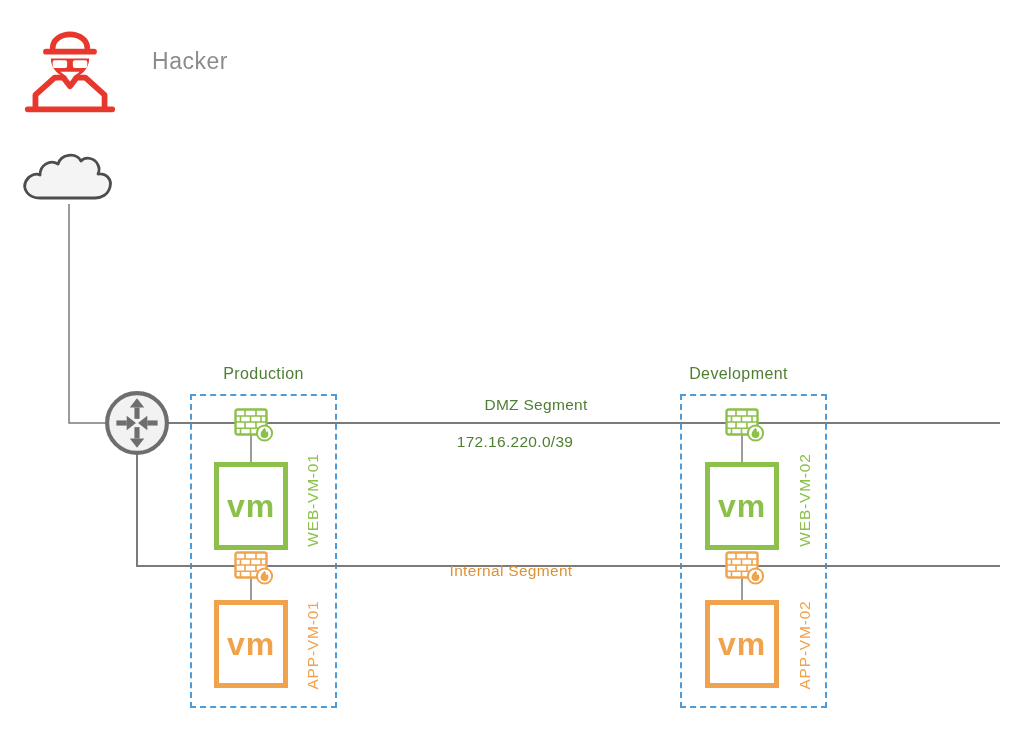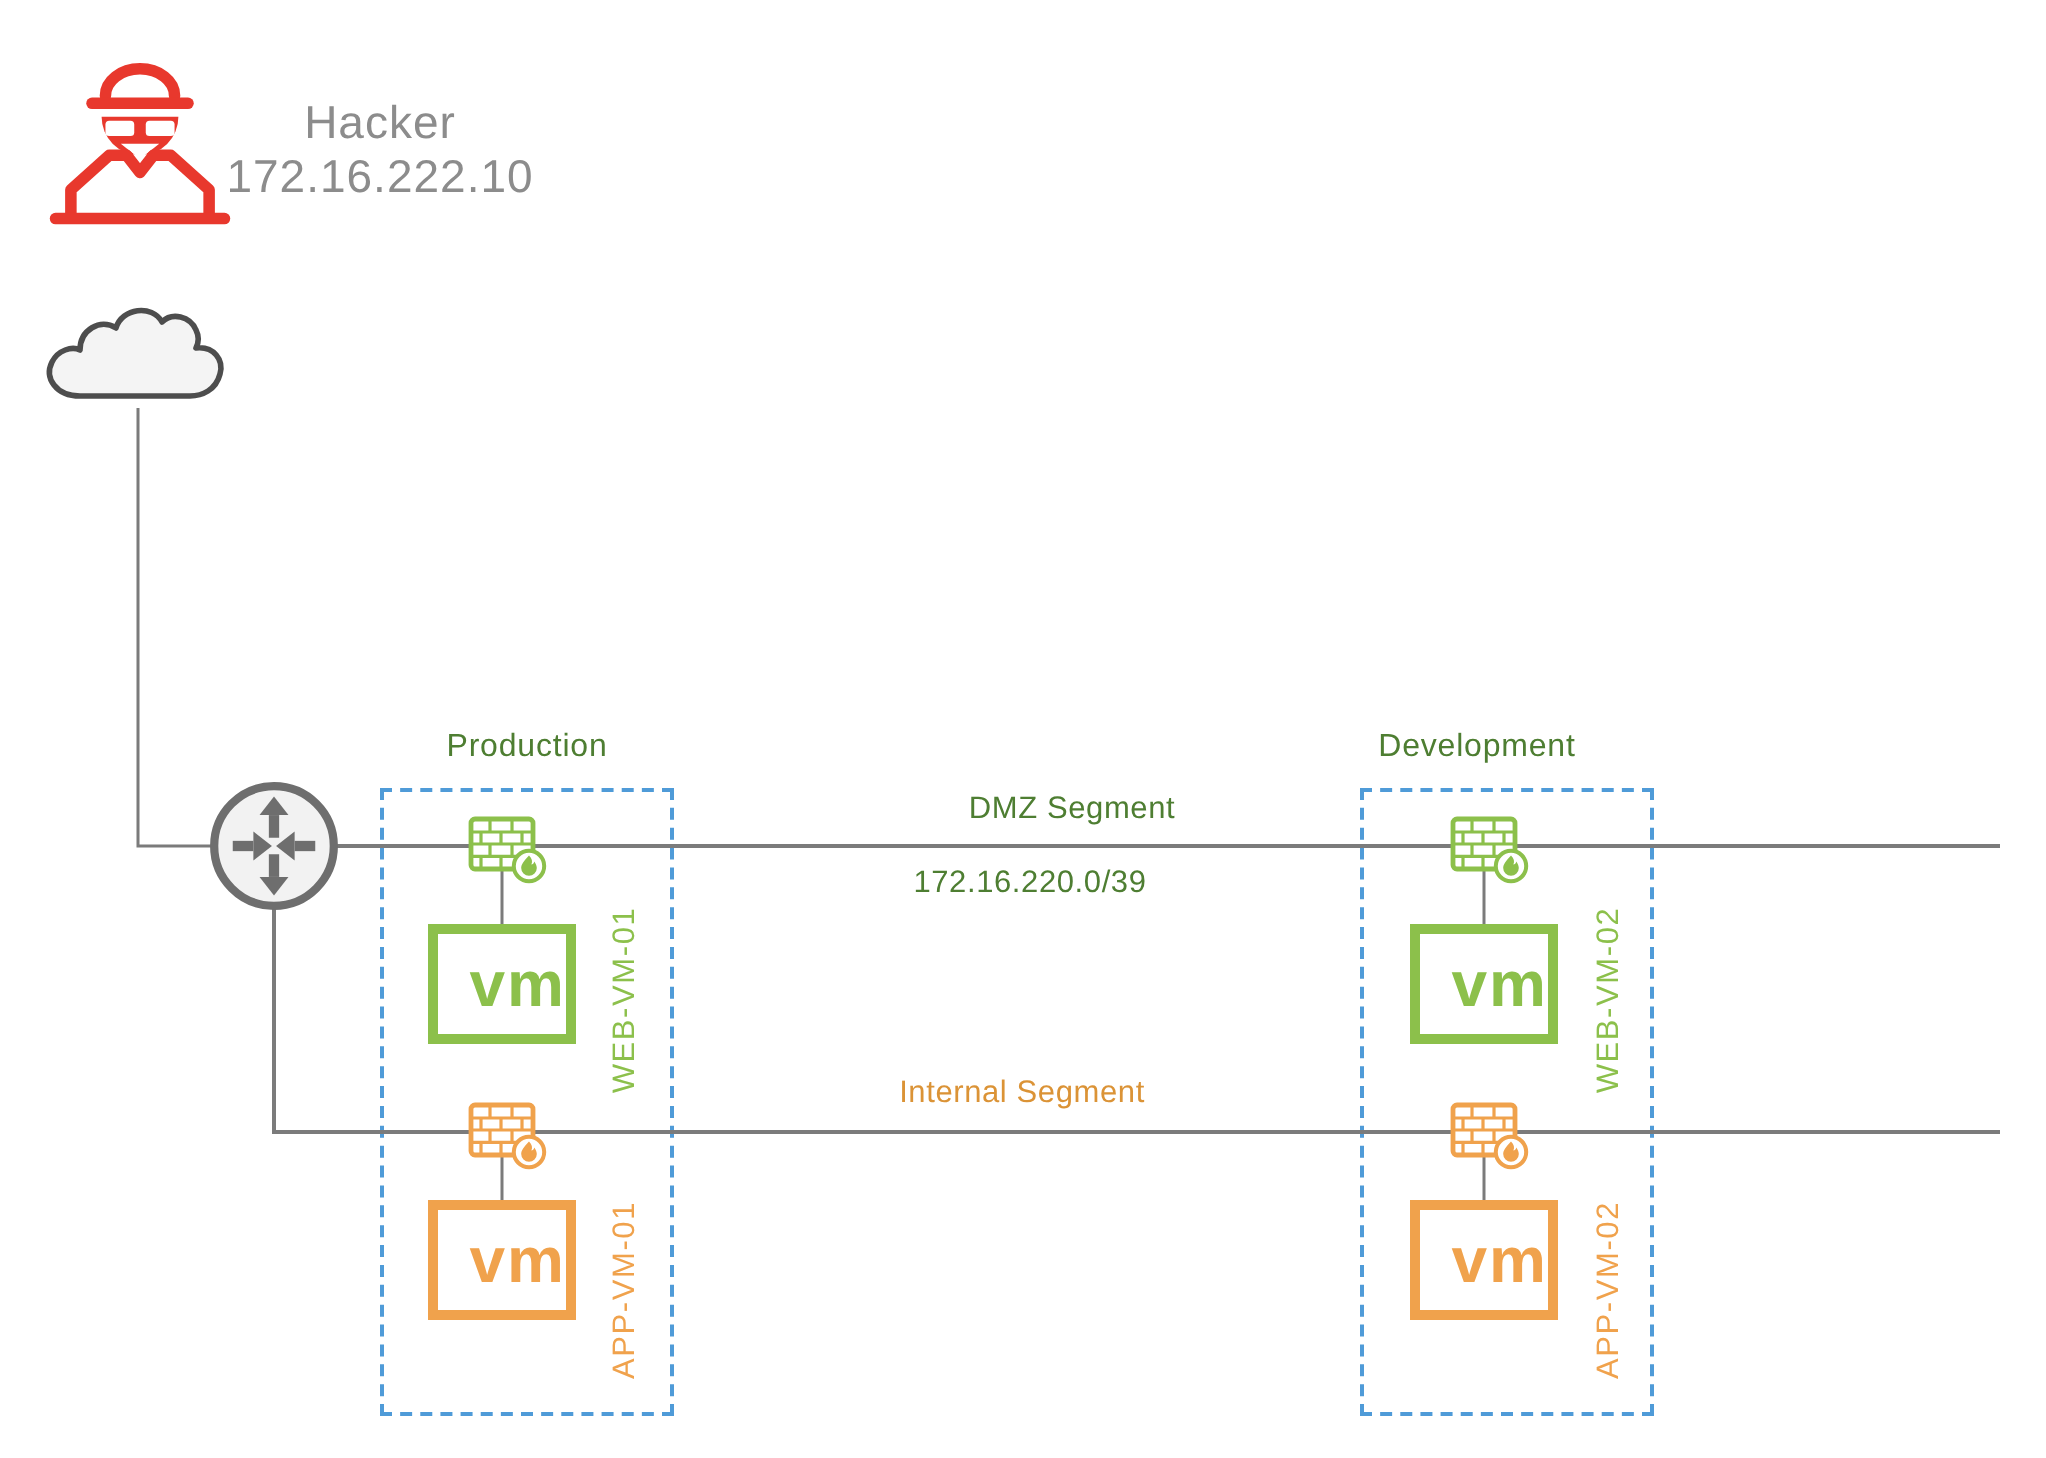--- a/index.html
+++ b/index.html
@@ -12,35 +12,35 @@
   .hacker-name, .hacker-ip { position:absolute; left:80px; width:220px; text-align:center;
       color:#8C8C8C; font-size:23px; letter-spacing:0.5px; z-index:2; }
   .hacker-name { top:48px; }
   .hacker-ip   { top:75px; }
 
   .zone-box { position:absolute; width:147px; height:314px; box-sizing:border-box;
       border:2px dashed #4F9BD8; background:transparent; z-index:0; }
   .zone-label { position:absolute; width:147px; text-align:center; top:365px;
       color:#4E7E32; font-size:16px; letter-spacing:0.4px; z-index:2; }
 
-  .vm-box { position:absolute; width:74px; height:60px; box-sizing:border-box;
-      border:5px solid; background:#fff; display:flex; align-items:center; justify-content:flex-end;
+  .vm-box { position:absolute; width:74px; height:88px; box-sizing:border-box;
+      border:5px solid; background:#fff; display:flex; align-items:center; justify-content:center;
       font-size:32px; font-weight:bold; letter-spacing:1px; z-index:2; }
   .vm-green  { border-color:#8CC04B; color:#8CC04B; }
   .vm-orange { border-color:#F0A24C; color:#F0A24C; }
 
   .vm-label { position:absolute; white-space:nowrap; font-size:15.5px; letter-spacing:0.8px;
       transform:translate(-50%,-50%) rotate(-90deg); z-index:2; }
   .lbl-green  { color:#8CC04B; }
   .lbl-orange { color:#F0A24C; }
 
   .seg-text { position:absolute; width:206px; text-align:center; font-size:15.5px;
       letter-spacing:0.3px; z-index:2; }
   .seg-green  { color:#4E7E32; }
-  .seg-orange { color:#DB9336; }
+  .seg-orange { color:#DB9336;margin-top:24px; }
 </style>
 </head>
 <body>
 
 <div class="canvas">
 
   <svg class="lines" width="1023" height="729" viewBox="0 0 1023 729">
     <path d="M69 204 V423 H137" stroke="#7B7B7B" stroke-width="1.5" fill="none"></path>
     <path d="M137 423 H1000" stroke="#7B7B7B" stroke-width="2" fill="none"></path>
     <path d="M137 423 V566 H1000" stroke="#7B7B7B" stroke-width="2" fill="none"></path>
@@ -54,21 +54,20 @@
     <path d="M32 29 A 18 14 0 0 1 68 29" fill="none" stroke="#E8382D" stroke-width="6" stroke-linecap="round"></path>
     <path d="M25 33 H75" stroke="#E8382D" stroke-width="6" stroke-linecap="round"></path>
     <path d="M30 40 A 20 20 0 0 0 70 40 Z" fill="#E8382D"></path>
     <rect x="32" y="42" width="15" height="8" rx="2" fill="#ffffff"></rect>
     <rect x="53" y="42" width="15" height="8" rx="2" fill="#ffffff"></rect>
     <polygon points="40,54 60,54 50,62" fill="#ffffff"></polygon>
     <path d="M14 92 V78 L34 60 H43 L50 69 L57 60 H66 L86 78 V92" fill="none" stroke="#E8382D" stroke-width="6" stroke-linejoin="round"></path>
     <path d="M6 93 H94" stroke="#E8382D" stroke-width="6" stroke-linecap="round"></path>
   </svg>
   <div class="hacker-name">Hacker</div>
-  <div class="hacker-ip">172.16.222.10</div>
 
   <svg class="abs icon-layer" style="left:18px; top:148px;" width="96" height="58" viewBox="0 0 94 58">
     <path d="M21 50 C 9 50, 3 41, 7 33 C 10 27, 17 25, 21 27 C 21 17, 31 11, 39 16
              C 42 6, 57 4, 62 13 C 67 8, 76 10, 79 17 C 81 21, 80 24, 79 26
              C 88 25, 93 32, 91 39 C 89 47, 82 50, 76 50 Z" fill="#F4F4F4" stroke="#4D4D4D" stroke-width="2.8" stroke-linejoin="round"></path>
   </svg>
 
   <svg class="abs icon-layer" style="left:104px; top:390px;" width="66" height="66" viewBox="0 0 64 64">
     <circle cx="32" cy="32" r="29" fill="#F2F2F2" stroke="#6E6E6E" stroke-width="4"></circle>
     <g fill="#6E6E6E" stroke="#6E6E6E" stroke-width="5">

